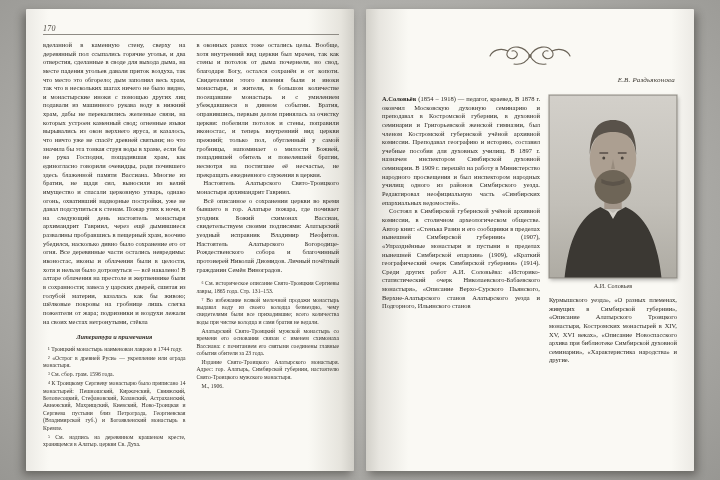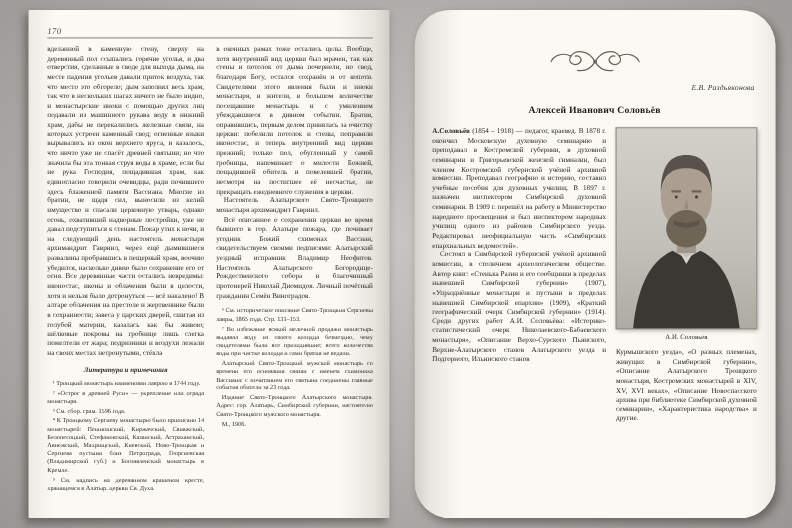--- a/index.html
+++ b/index.html
@@ -16,25 +16,24 @@
     position:absolute; top:9px; width:328px; height:462px;
     overflow:hidden; border-radius:1px;
   }
   .page-left {
     left:26px;
     background:linear-gradient(90deg,#eceae5 0,#faf9f4 7%,#faf9f4 86%,#e6e4dd 96%,#d0cec7 100%);
     box-shadow:-3px 4px 8px rgba(40,38,34,.45);
     padding:13px 15px 12px 17px;
   }
   .page-right {
-    left:377px;
+    left:366px;
     background:linear-gradient(90deg,#d2d0c9 0,#e7e5df 4%,#faf9f4 13%,#faf9f4 93%,#eceae5 100%);
     box-shadow:3px 4px 8px rgba(40,38,34,.45);
     padding:13px 17px 12px 16px;
-    border-radius:32px;
   }
   
   .pghead { position:relative; height:13px; border-bottom:0.8px solid #8e8b84; margin-bottom:6px; }
   .pgnum { position:absolute; left:0; top:2px; font-size:8px; font-style:italic; color:#4d4942; letter-spacing:.3px; }
   .runtitle { text-align:center; font-size:8px; font-style:italic; color:#6e675c; letter-spacing:.3px; }
   
   .cols { display:flex; gap:11px; }
   .col { flex:1 1 0; min-width:0; }
   .bodytext { font-size:6.5px; line-height:1.33; text-align:justify; color:#2b2823; hyphens:auto; }
   .bodytext p + p { text-indent:7px; }
@@ -106,21 +105,20 @@
           <path d="M45 14 C 51 3, 63 3, 67 9 C 71 15, 63 19, 59 15 C 56 12, 59 8, 63 9"></path>
           <path d="M23 9 C 15 5, 7 9, 5 14"></path>
           <path d="M67 9 C 75 5, 83 9, 85 14"></path>
           <path d="M45 14 C 41 21, 35 23, 29 22"></path>
           <path d="M45 14 C 49 21, 55 23, 61 22"></path>
         </g>
         <circle cx="45" cy="14" r="1.7" fill="#6a6357"></circle>
       </svg>
     </div>
     <div class="byline">Е.В. Раздьяконова</div>
-    <h2 class="article-title">Алексей Иванович Соловьёв</h2>
     <div class="article">
       <div class="acol-left bodytext">
         <p><b>А.Соловьёв</b> <span>(1854 – 1918) — педагог, краевед. В 1878 г. окончил Московскую духовную семинарию и преподавал в Костромской губернии, в духовной семинарии и Григорьевской женской гимназии, был членом Костромской губернской учёной архивной комиссии. Преподавал географию и историю, составил учебные пособия для духовных училищ. В 1897 г. назначен инспектором Симбирской духовной семинарии. В 1909 г. перешёл на работу в Министерство народного просвещения и был инспектором народных училищ одного из районов Симбирского уезда. Редактировал неофициальную часть «Симбирских епархиальных ведомостей».</span></p>
         <p>Состоял в Симбирской губернской учёной архивной комиссии, в столичном археологическом обществе. Автор книг: «Стенька Разин и его сообщники в пределах нынешней Симбирской губернии» (1907), «Упразднённые монастыри и пустыни в пределах нынешней Симбирской епархии» (1909), «Краткий географический очерк Симбирской губернии» (1914). Среди других работ А.И. Соловьёва: «Историко-статистический очерк Николаевского-Бабаевского монастыря», «Описание Верхо-Сурского Пьянского, Верхне-Алатырского станов Алатырского уезда и Подгорного, Ильинского станов</p>
       </div>
       <div class="acol-right">
         <div class="photo-frame">
           <svg viewBox="0 0 132 183" preserveAspectRatio="none" aria-hidden="true">
             <defs>
               <linearGradient id="pbg" x1="0" y1="0" x2="0" y2="1">

